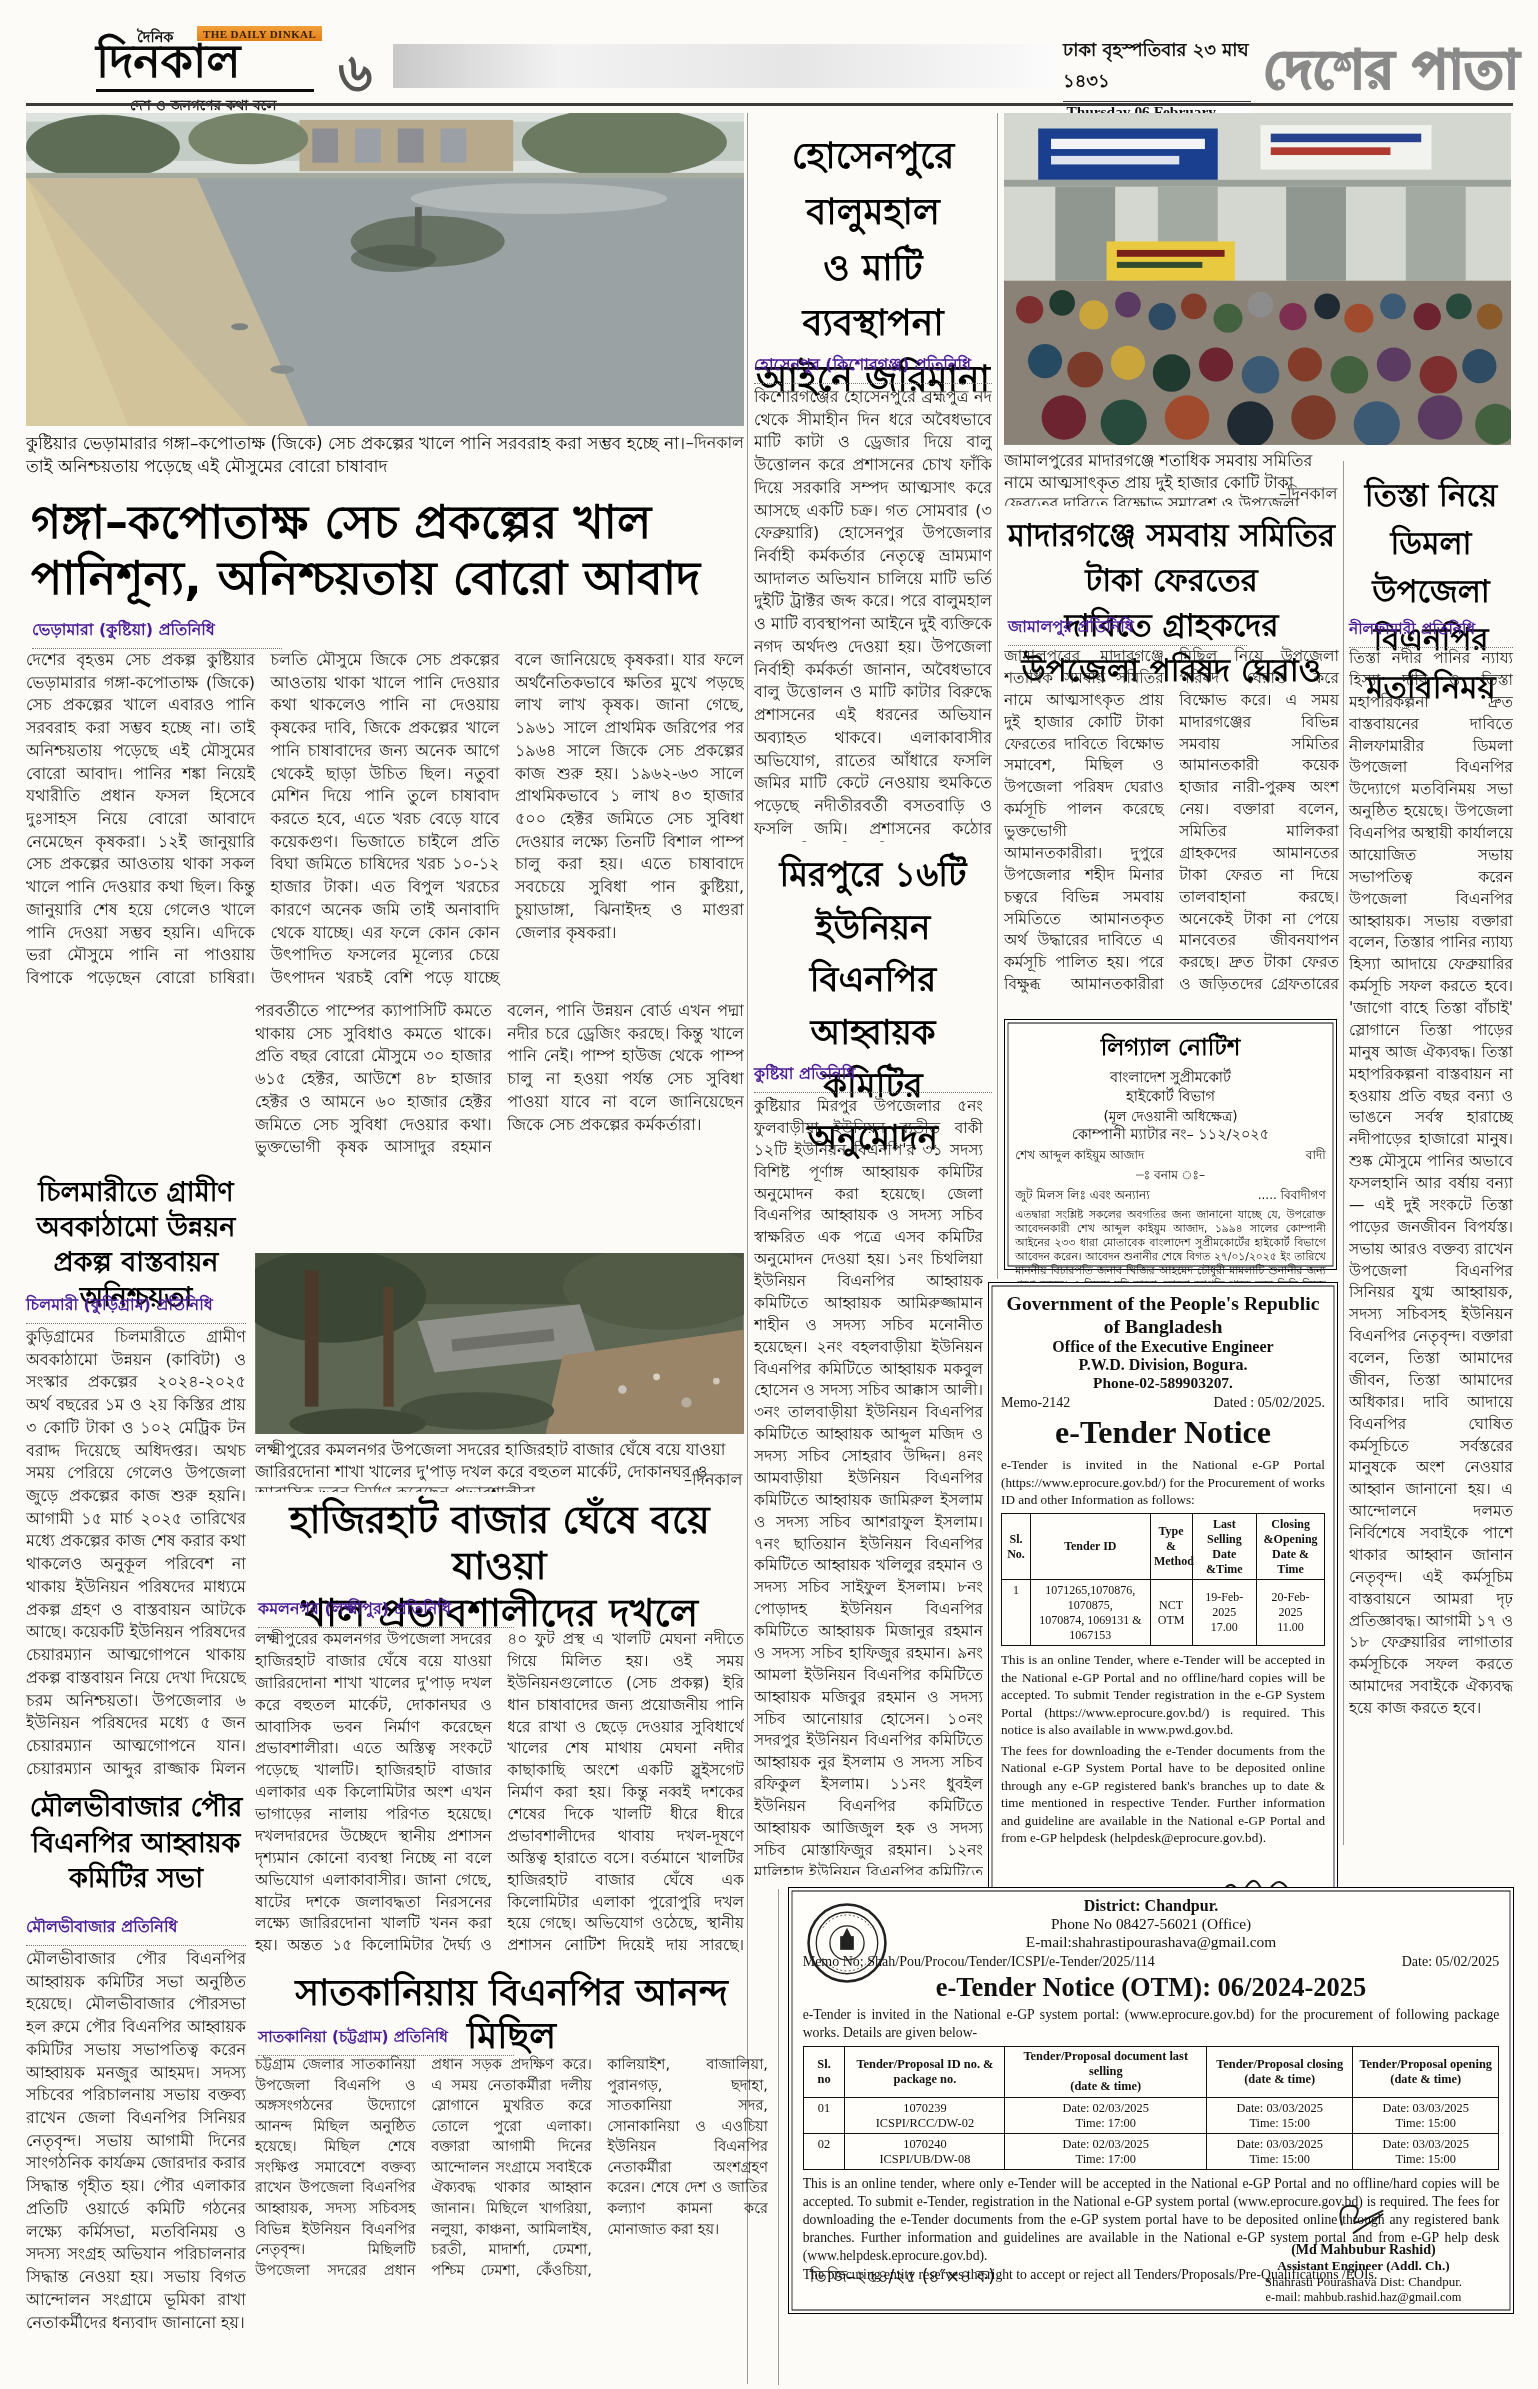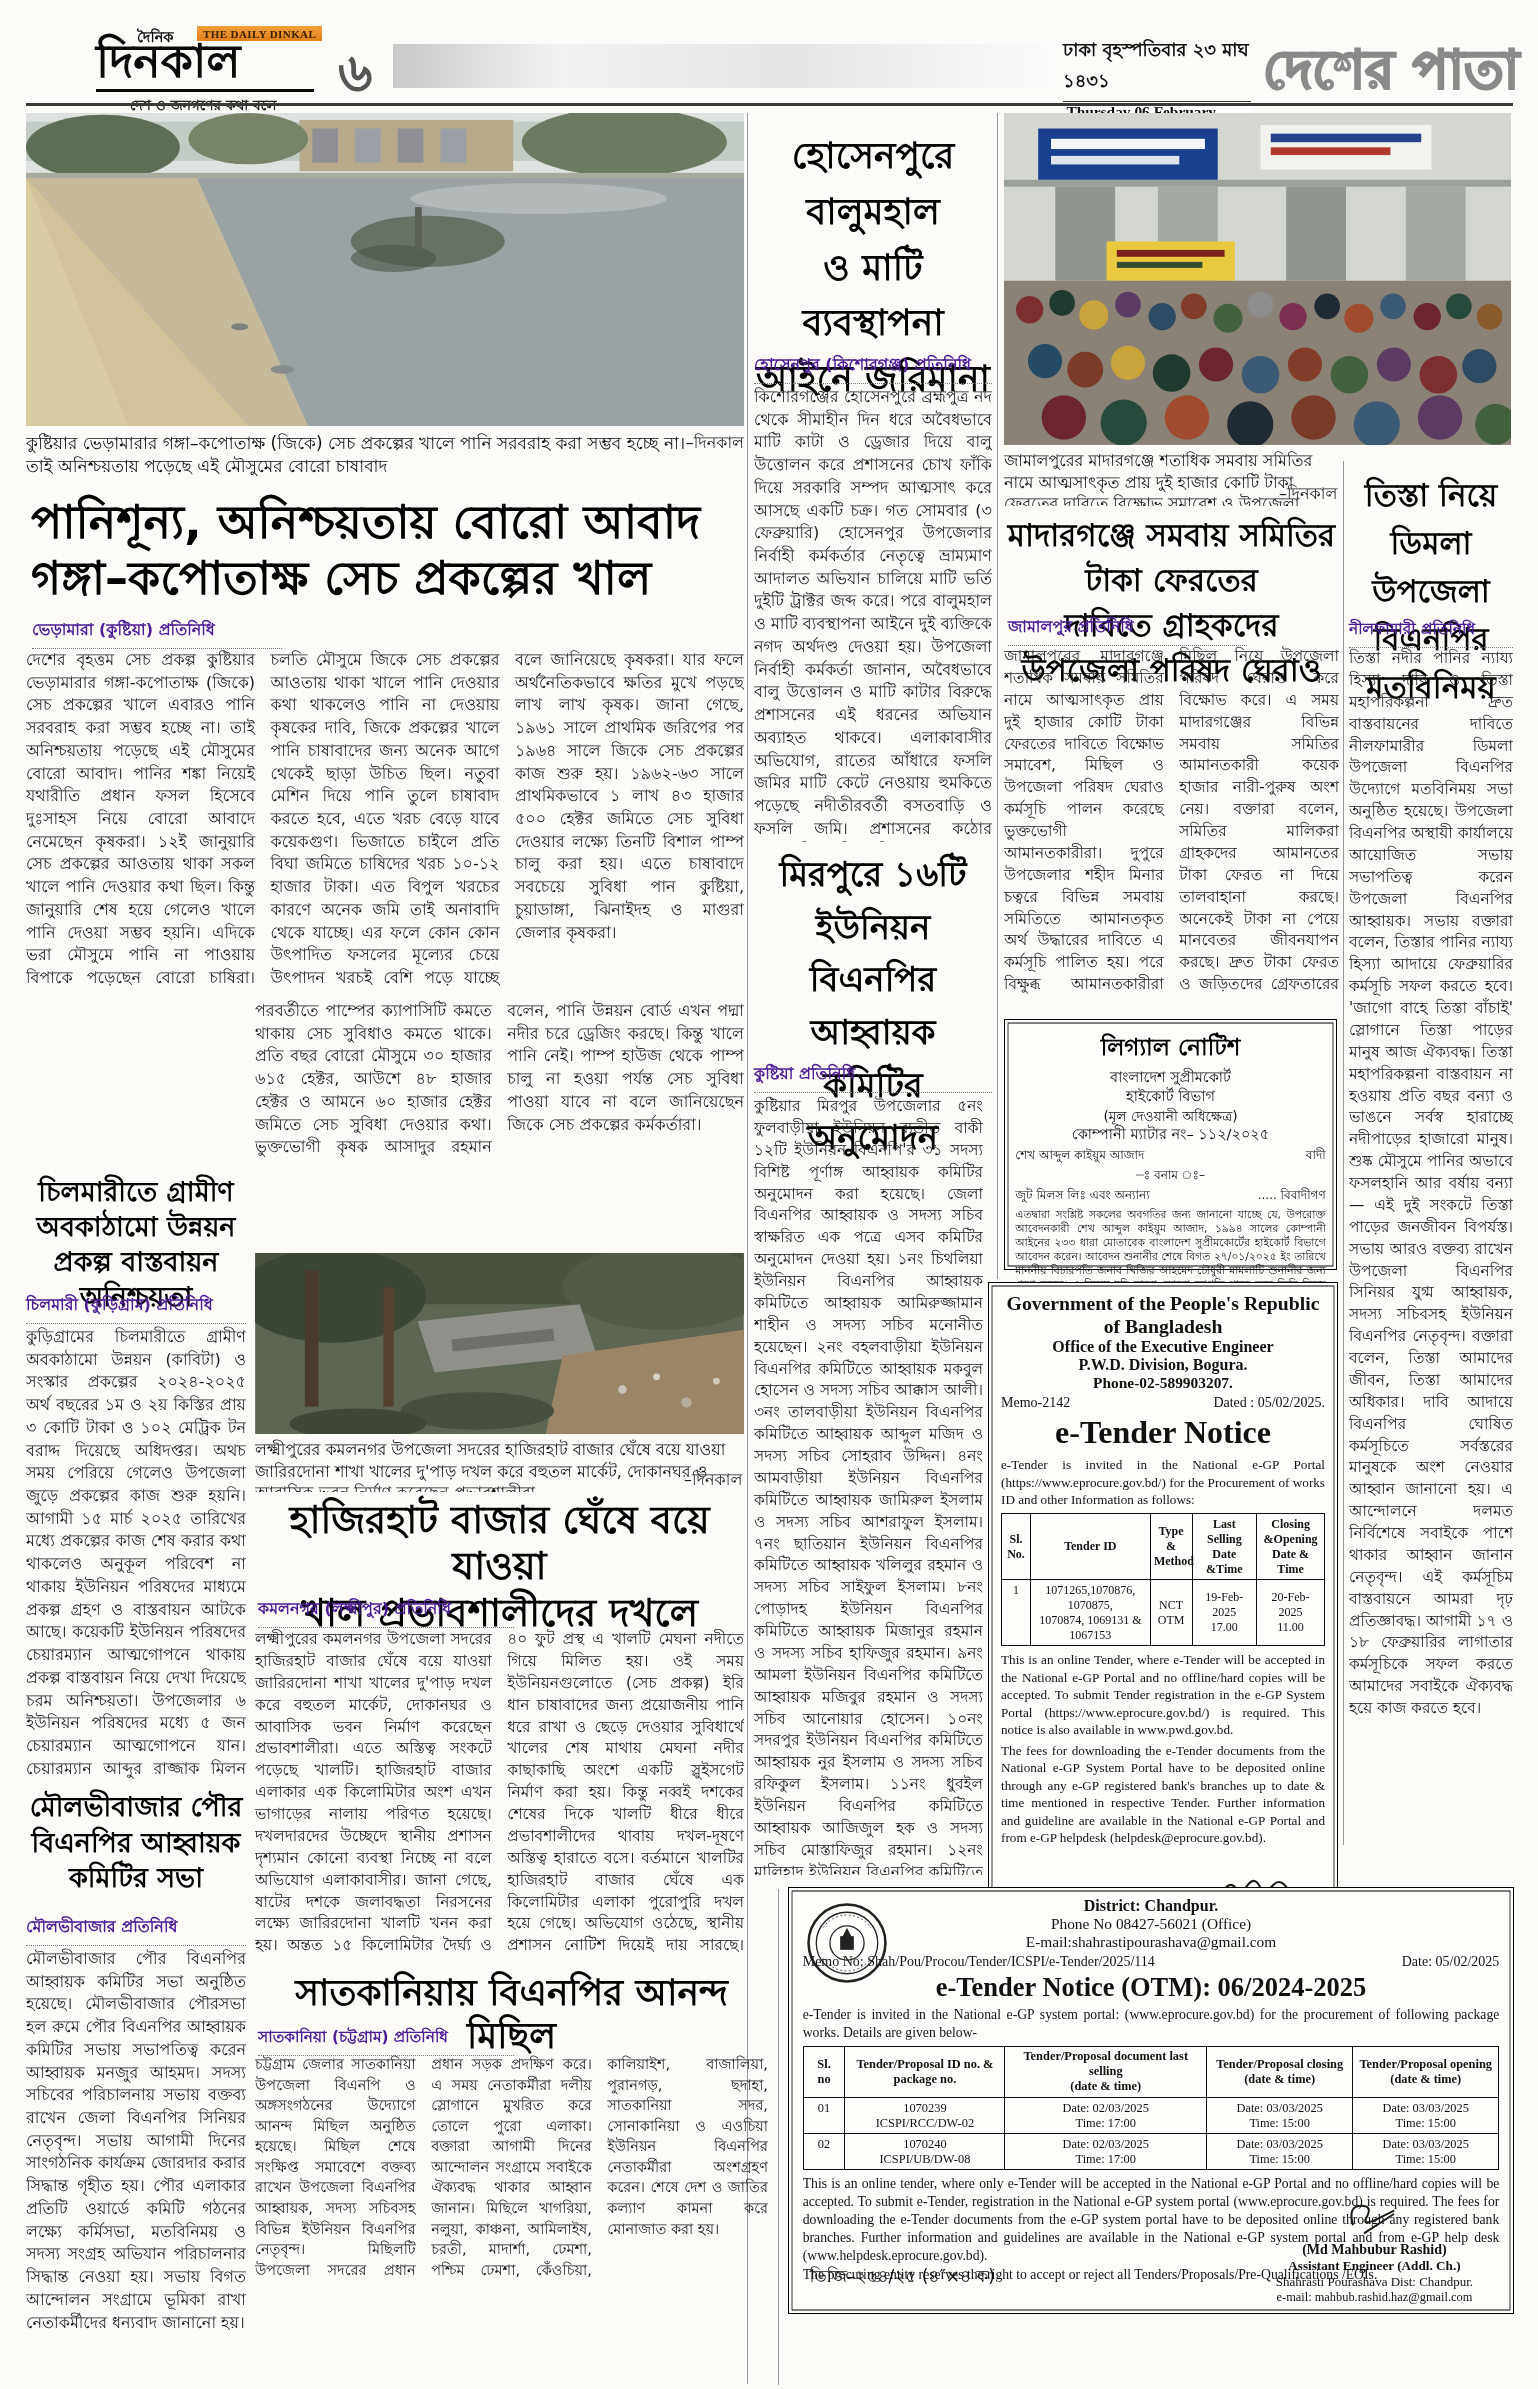--- a/index.html
+++ b/index.html
@@ -74,22 +74,22 @@
       <ellipse cx="600" cy="100" rx="150" ry="18" fill="#c7ccc9" opacity="0.55"></ellipse>
       <ellipse cx="250" cy="250" rx="10" ry="4" fill="#7c8280"></ellipse>
       <ellipse cx="300" cy="300" rx="14" ry="5" fill="#878d8a"></ellipse>
     </svg>
   </div>
   <div class="abs caption ben" style="left:26px;top:432px;width:718px;height:53px;">
     <span class="credit ben">–দিনকাল</span>
     <span>কুষ্টিয়ার ভেড়ামারার গঙ্গা–কপোতাক্ষ (জিকে) সেচ প্রকল্পের খালে পানি সরবরাহ করা সম্ভব হচ্ছে না। তাই অনিশ্চয়তায় পড়েছে এই মৌসুমের বোরো চাষাবাদ</span>
   </div>
   <div class="abs" style="left:31px;top:494px;width:713px;height:118px;">
+    <div class="headline ben" style="font-size:46px;line-height:1.22;">গঙ্গা–কপোতাক্ষ সেচ প্রকল্পের খাল</div>
     <div class="headline ben" style="font-size:46px;line-height:1.22;">পানিশূন্য, অনিশ্চয়তায় বোরো আবাদ</div>
-    <div class="headline ben" style="font-size:46px;line-height:1.22;">গঙ্গা–কপোতাক্ষ সেচ প্রকল্পের খাল</div>
   </div>
   <div class="abs byline ben" style="left:32px;top:617px;width:250px;">ভেড়ামারা (কুষ্টিয়া) প্রতিনিধি</div>
   <div class="abs bodytxt cols3 ben" style="left:26px;top:649px;width:718px;height:344px;">দেশের বৃহত্তম সেচ প্রকল্প কুষ্টিয়ার ভেড়ামারার গঙ্গা-কপোতাক্ষ (জিকে) সেচ প্রকল্পের খালে এবারও পানি সরবরাহ করা সম্ভব হচ্ছে না। তাই অনিশ্চয়তায় পড়েছে এই মৌসুমের বোরো আবাদ। পানির শঙ্কা নিয়েই যথারীতি প্রধান ফসল হিসেবে দুঃসাহস নিয়ে বোরো আবাদে নেমেছেন কৃষকরা। ১২ই জানুয়ারি সেচ প্রকল্পের আওতায় থাকা সকল খালে পানি দেওয়ার কথা ছিল। কিন্তু জানুয়ারি শেষ হয়ে গেলেও খালে পানি দেওয়া সম্ভব হয়নি। এদিকে ভরা মৌসুমে পানি না পাওয়ায় বিপাকে পড়েছেন বোরো চাষিরা। চলতি মৌসুমে জিকে সেচ প্রকল্পের আওতায় থাকা খালে পানি দেওয়ার কথা থাকলেও পানি না দেওয়ায় কৃষকের দাবি, জিকে প্রকল্পের খালে পানি চাষাবাদের জন্য অনেক আগে থেকেই ছাড়া উচিত ছিল। নতুবা মেশিন দিয়ে পানি তুলে চাষাবাদ করতে হবে, এতে খরচ বেড়ে যাবে কয়েকগুণ। ভিজাতে চাইলে প্রতি বিঘা জমিতে চাষিদের খরচ ১০-১২ হাজার টাকা। এত বিপুল খরচের কারণে অনেক জমি তাই অনাবাদি থেকে যাচ্ছে। এর ফলে কোন কোন উৎপাদিত ফসলের মূল্যের চেয়ে উৎপাদন খরচই বেশি পড়ে যাচ্ছে বলে জানিয়েছে কৃষকরা। যার ফলে অর্থনৈতিকভাবে ক্ষতির মুখে পড়ছে লাখ লাখ কৃষক। জানা গেছে, ১৯৬১ সালে প্রাথমিক জরিপের পর ১৯৬৪ সালে জিকে সেচ প্রকল্পের কাজ শুরু হয়। ১৯৬২-৬৩ সালে প্রাথমিকভাবে ১ লাখ ৪৩ হাজার ৫০০ হেক্টর জমিতে সেচ সুবিধা দেওয়ার লক্ষ্যে তিনটি বিশাল পাম্প চালু করা হয়। এতে চাষাবাদে সবচেয়ে সুবিধা পান কুষ্টিয়া, চুয়াডাঙ্গা, ঝিনাইদহ ও মাগুরা জেলার কৃষকরা।</div>
   <div class="abs bodytxt cols2 ben" style="left:255px;top:1000px;width:489px;height:246px;">পরবর্তীতে পাম্পের ক্যাপাসিটি কমতে থাকায় সেচ সুবিধাও কমতে থাকে। প্রতি বছর বোরো মৌসুমে ৩০ হাজার ৬১৫ হেক্টর, আউশে ৪৮ হাজার হেক্টর ও আমনে ৬০ হাজার হেক্টর জমিতে সেচ সুবিধা দেওয়ার কথা। ভুক্তভোগী কৃষক আসাদুর রহমান বলেন, পানি উন্নয়ন বোর্ড এখন পদ্মা নদীর চরে ড্রেজিং করছে। কিন্তু খালে পানি নেই। পাম্প হাউজ থেকে পাম্প চালু না হওয়া পর্যন্ত সেচ সুবিধা পাওয়া যাবে না বলে জানিয়েছেন জিকে সেচ প্রকল্পের কর্মকর্তারা।</div>
 
   <div class="abs headline ben center" style="left:26px;top:1174px;width:220px;height:111px;font-size:27px;line-height:1.3;">চিলমারীতে গ্রামীণ অবকাঠামো উন্নয়ন প্রকল্প বাস্তবায়ন অনিশ্চয়তা</div>
   <div class="abs byline ben" style="left:26px;top:1292px;width:220px;">চিলমারী (কুড়িগ্রাম) প্রতিনিধি</div>
   <div class="abs bodytxt ben" style="left:26px;top:1326px;width:220px;height:453px;">কুড়িগ্রামের চিলমারীতে গ্রামীণ অবকাঠামো উন্নয়ন (কাবিটা) ও সংস্কার প্রকল্পের ২০২৪-২০২৫ অর্থ বছরের ১ম ও ২য় কিস্তির প্রায় ৩ কোটি টাকা ও ১০২ মেট্রিক টন বরাদ্দ দিয়েছে অধিদপ্তর। অথচ সময় পেরিয়ে গেলেও উপজেলা জুড়ে প্রকল্পের কাজ শুরু হয়নি। আগামী ১৫ মার্চ ২০২৫ তারিখের মধ্যে প্রকল্পের কাজ শেষ করার কথা থাকলেও অনুকূল পরিবেশ না থাকায় ইউনিয়ন পরিষদের মাধ্যমে প্রকল্প গ্রহণ ও বাস্তবায়ন আটকে আছে। কয়েকটি ইউনিয়ন পরিষদের চেয়ারম্যান আত্মগোপনে থাকায় প্রকল্প বাস্তবায়ন নিয়ে দেখা দিয়েছে চরম অনিশ্চয়তা। উপজেলার ৬ ইউনিয়ন পরিষদের মধ্যে ৫ জন চেয়ারম্যান আত্মগোপনে যান। চেয়ারম্যান আব্দুর রাজ্জাক মিলন আত্মগোপনে গেলে ১ম প্যানেল চেয়ারম্যান মাহবুবার রহমান দায়িত্ব নিয়ে আত্মগোপনে থেকে দায়িত্বপালন করলে সাধারণ মানুষ সেবা বঞ্চিত হওয়ায় ৬নং ওয়ার্ড ইউপি সদস্য হাফিজুর রহমান প্যানেল চেয়ারম্যানের দায়িত্ব পালন করছেন।</div>
 
   <div class="abs headline ben center" style="left:26px;top:1789px;width:220px;height:118px;font-size:27px;line-height:1.32;">মৌলভীবাজার পৌর বিএনপির আহ্বায়ক কমিটির সভা</div>
@@ -422,21 +422,21 @@
         <td>
               <div>Date: 03/03/2025</div>
               <div>Time: 15:00</div>
             </td>
       </tr>
     </tbody>
       </table>
     <div style="font-size:13.7px;line-height:1.32;text-align:justify;margin-top:4.3px;">This is an online tender, where only e-Tender will be accepted in the National e-GP Portal and no offline/hard copies will be accepted. To submit e-Tender, registration in the National e-GP system portal (www.eprocure.gov.bd) is required. The fees for downloading the e-Tender documents from the e-GP system portal have to be deposited online through any registered bank branches. Further information and guidelines are available in the National e-GP system portal and from e-GP help desk (www.helpdesk.eprocure.gov.bd).</div>
     <div style="font-size:13.7px;margin-top:1.7px;">The procuring entity reserves the right to accept or reject all Tenders/Proposals/Pre-Qualifications /EOIs.</div>
     <div class="ben" style="position:absolute;left:20.5px;bottom:22px;font-size:17px;">ডিজি–২৫৪/২৫ (৪″×৪ ক)</div>
-    <div style="position:absolute;right:40px;bottom:8.5px;text-align:center;">
+    <div style="position:absolute;right:51px;bottom:8.5px;text-align:center;">
       <svg width="94" height="39" viewBox="0 0 110 46">
           <path class="scribble" d="M30 30 q-6 -22 10 -22 q14 0 6 14 q-6 10 12 2 l20 -10"></path>
           <path class="scribble" d="M44 40 l34 -22"></path>
         </svg>
       <div style="font-size:14px;font-weight:bold;">(Md Mahbubur Rashid)</div>
       <div style="font-size:13.2px;font-weight:bold;">Assistant Engineer (Addl. Ch.)</div>
       <div style="font-size:13px;">Shahrasti Pourashava Dist: Chandpur.</div>
       <div style="font-size:12.4px;">e-mail: mahbub.rashid.haz@gmail.com</div>
     </div>
   </div>

